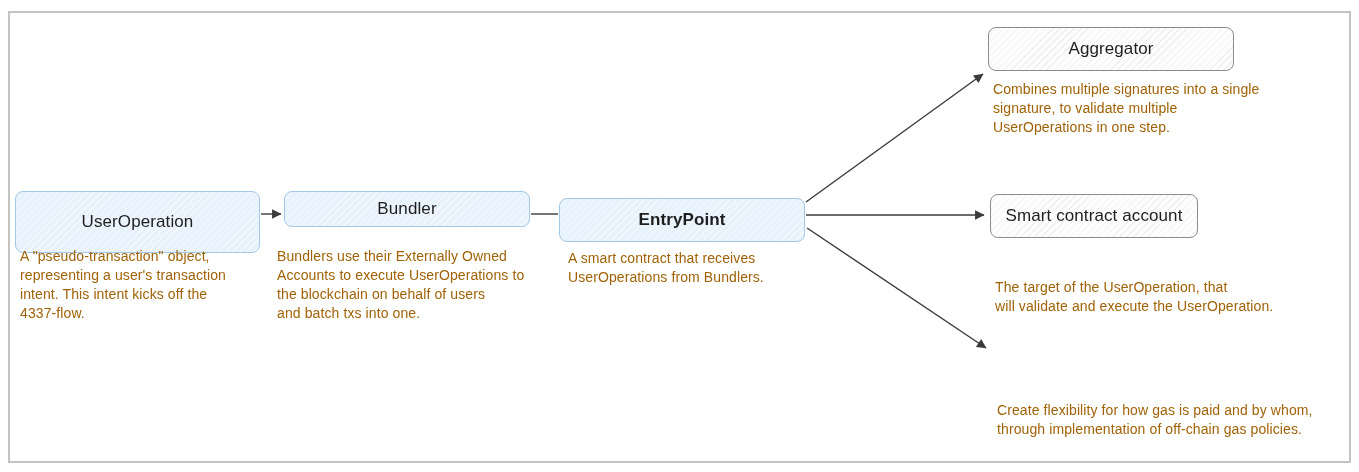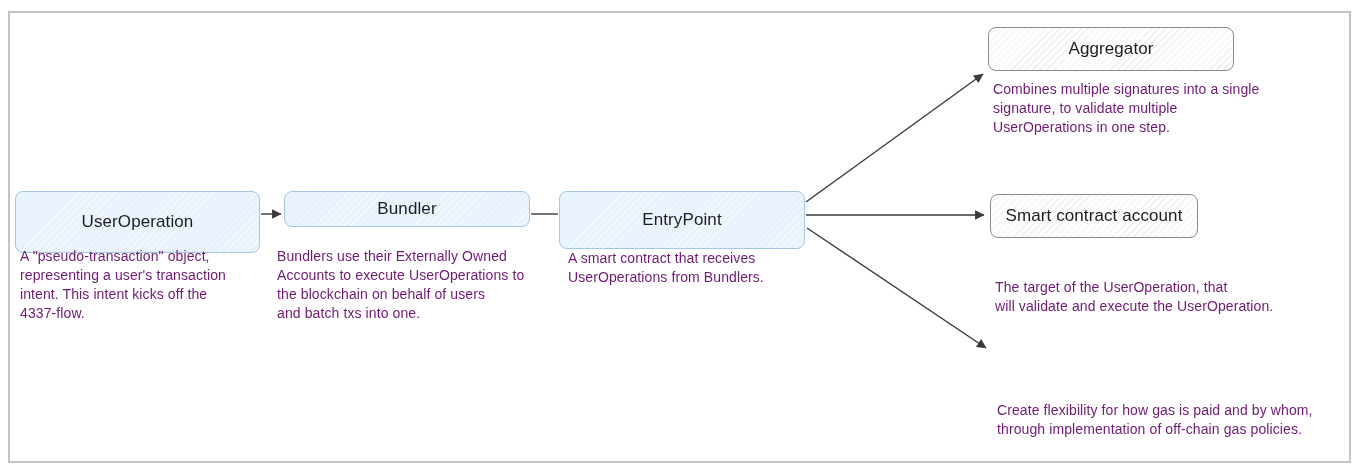--- a/index.html
+++ b/index.html
@@ -50,28 +50,28 @@
   }
   .node.gray {
     background-color: #fdfdfd;
     background-image: repeating-linear-gradient(135deg, rgba(150,150,150,0.13) 0px, rgba(150,150,150,0.13) 1px, transparent 1px, transparent 5px);
     border: 1.4px solid #8c8c8c;
   }
   .desc {
     position: absolute;
     font-size: 14px;
     line-height: 19px;
-    color: #701a75;
+    color: #a16207;
     white-space: pre-line;
     letter-spacing: 0.1px;
   }
   
   #node-user-operation   { left: 15px;  top: 191px; width: 245px; height: 62px; }
   #node-bundler          { left: 284px; top: 191px; width: 246px; height: 36px; }
-  #node-entry-point      { left: 559px; top: 191px; width: 246px; height: 58px; }
+  #node-entry-point      { left: 559px; top: 198px; width: 246px; height: 44px; font-weight: bold; }
   #node-aggregator       { left: 988px; top: 27px;  width: 246px; height: 44px; }
   #node-smart-contract   { left: 990px; top: 194px; width: 208px; height: 44px; }
   #node-paymaster        { left: 992px; top: 349px; width: 246px; height: 44px; }
 
   #desc-user-operation   { left: 20px;  top: 247px; width: 250px; }
   #desc-bundler          { left: 277px; top: 247px; width: 270px; }
   #desc-entry-point      { left: 568px; top: 249px; width: 260px; }
   #desc-aggregator       { left: 993px; top: 80px;  width: 340px; }
   #desc-smart-contract   { left: 995px; top: 238px; width: 350px; margin-top: 40px; }
   #desc-paymaster        { left: 997px; top: 401px; width: 360px; }

